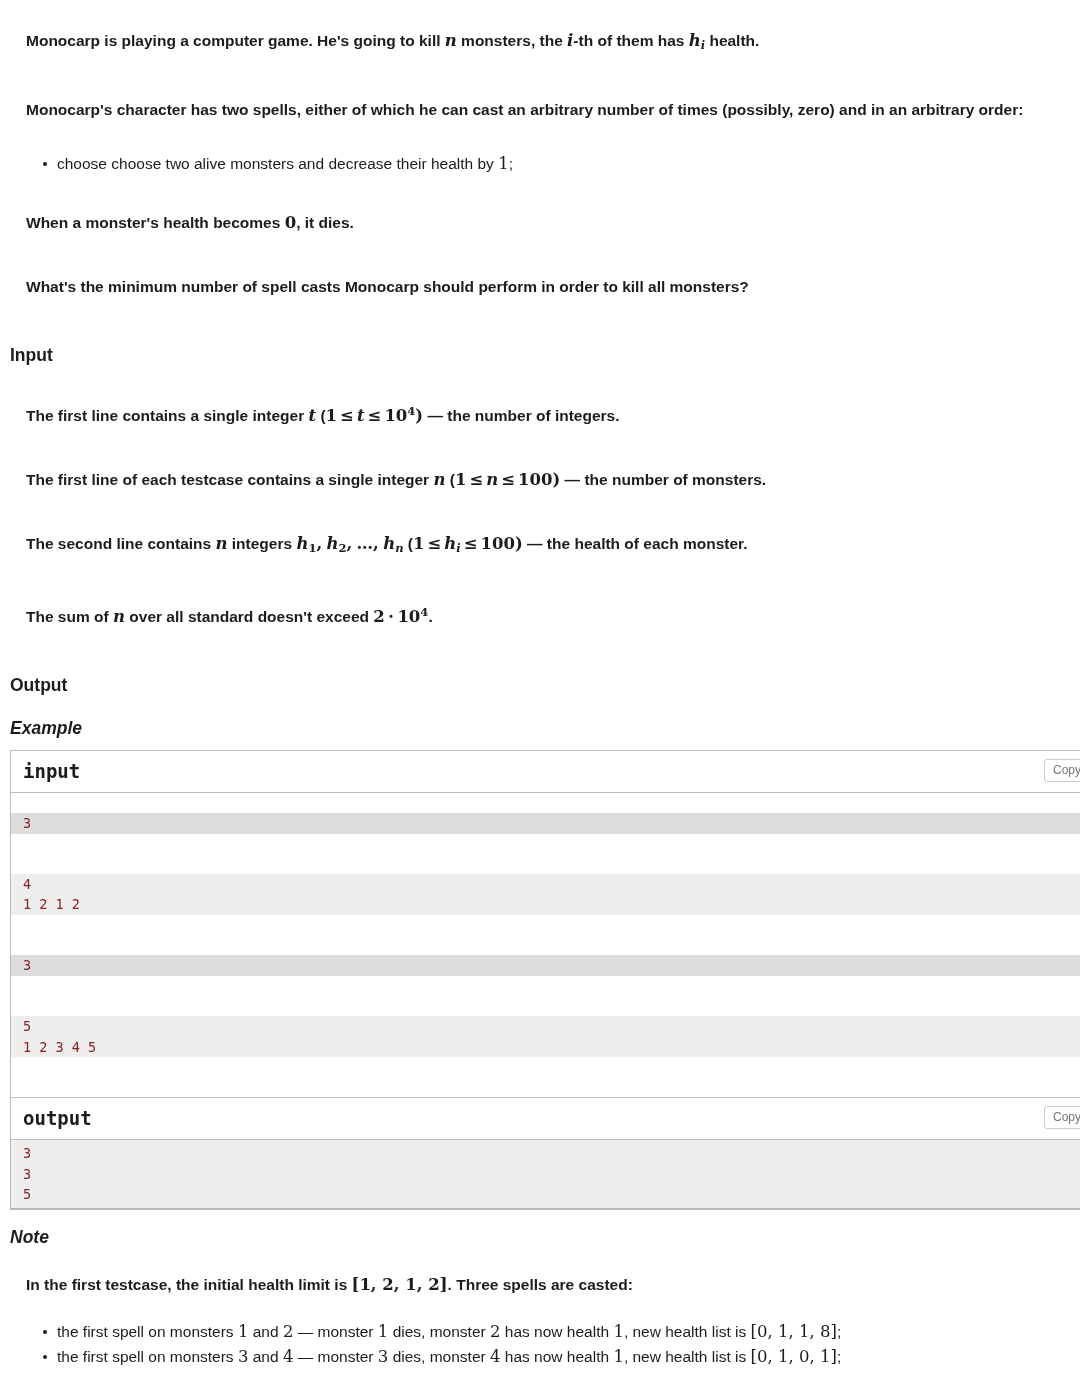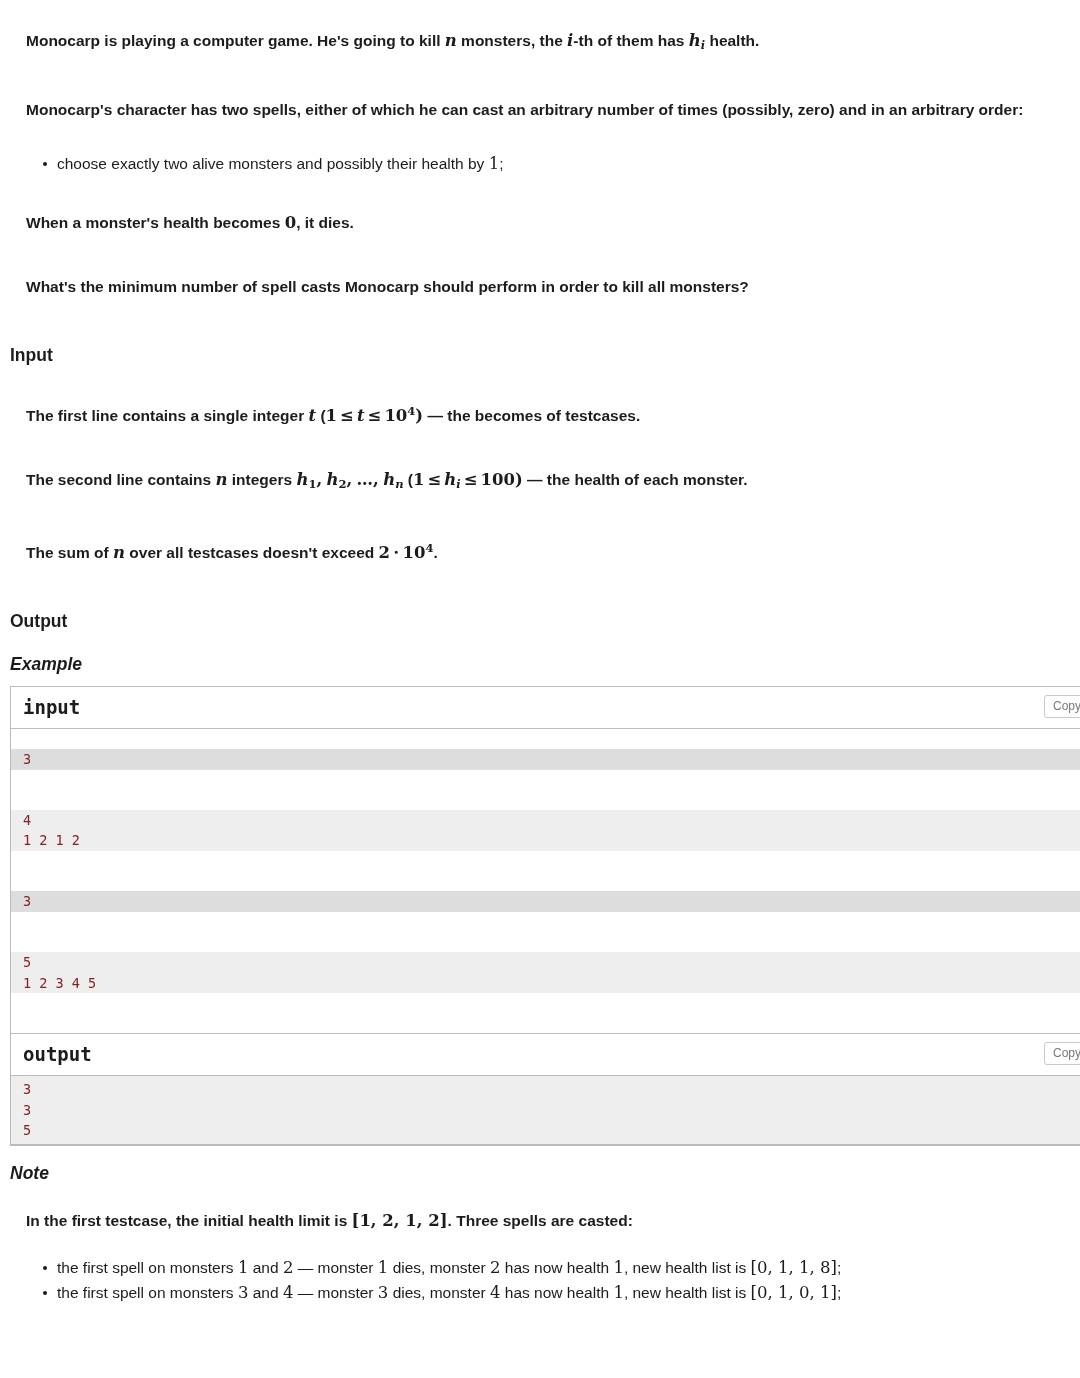--- a/index.html
+++ b/index.html
@@ -88,35 +88,36 @@
 <div class="page">
 
 
   <div class="body">
 
     <p class="para"><span>Monocarp is playing a computer game. He's going to kill </span><span class="m">n</span><span> monsters, the </span><span class="m">i</span><span>-th of them has </span><span class="m"><span>h</span><span class="sub">i</span></span><span> health.</span></p>
 
     <p class="para">Monocarp's character has two spells, either of which he can cast an arbitrary number of times (possibly, zero) and in an arbitrary order:</p>
 
     <ul class="blist">
-      <li><span>choose exactly two alive monsters and possibly their health by </span><span class="mup">1</span><span>;</span></li>
+      <li><span>choose choose two alive monsters and decrease their health by </span><span class="mup">1</span><span>;</span></li>
     </ul>
 
     <p class="para"><span>When a monster's health becomes </span><span class="mup">0</span><span>, it dies.</span></p>
 
     <p class="para">What's the minimum number of spell casts Monocarp should perform in order to kill all monsters?</p>
 
     <h2 class="section">Input</h2>
 
-    <p class="para"><span>The first line contains a single integer </span><span class="m">t</span><span> (</span><span class="mup">1</span><span class="mup op">≤</span><span class="m">t</span><span class="mup op">≤</span><span class="mup"><span>10</span><span class="sup">4</span></span><span class="mup">)</span><span> — the becomes of testcases.</span></p>
+    <p class="para"><span>The first line contains a single integer </span><span class="m">t</span><span> (</span><span class="mup">1</span><span class="mup op">≤</span><span class="m">t</span><span class="mup op">≤</span><span class="mup"><span>10</span><span class="sup">4</span></span><span class="mup">)</span><span> — the number of integers.</span></p>
 
+    <p class="para"><span>The first line of each testcase contains a single integer </span><span class="m">n</span><span> (</span><span class="mup">1</span><span class="mup op">≤</span><span class="m">n</span><span class="mup op">≤</span><span class="mup">100</span><span class="mup">)</span><span> — the number of monsters.</span></p>
 
     <p class="para"><span>The second line contains </span><span class="m">n</span><span> integers </span><span class="m"><span>h</span><span class="subn">1</span></span><span class="mup">,</span>&nbsp;<span class="m"><span>h</span><span class="subn">2</span></span><span class="mup">,</span>&nbsp;<span class="mup">…</span><span class="mup">,</span>&nbsp;<span class="m"><span>h</span><span class="sub">n</span></span><span> (</span><span class="mup">1</span><span class="mup op">≤</span><span class="m"><span>h</span><span class="sub">i</span></span><span class="mup op">≤</span><span class="mup">100</span><span class="mup">)</span><span> — the health of each monster.</span></p>
 
-    <p class="para"><span>The sum of </span><span class="m">n</span><span> over all testcases doesn't exceed </span><span class="mup">2</span><span class="mup op">⋅</span><span class="mup"><span>10</span><span class="sup">4</span></span><span>.</span></p>
+    <p class="para"><span>The sum of </span><span class="m">n</span><span> over all standard doesn't exceed </span><span class="mup">2</span><span class="mup op">⋅</span><span class="mup"><span>10</span><span class="sup">4</span></span><span>.</span></p>
 
     <h2 class="section">Output</h2>
 
     <h2 class="section tight">Example</h2>
   </div>
 
   <div class="sample">
 
     <div class="sample-head">
       <span class="sample-title">input</span>

